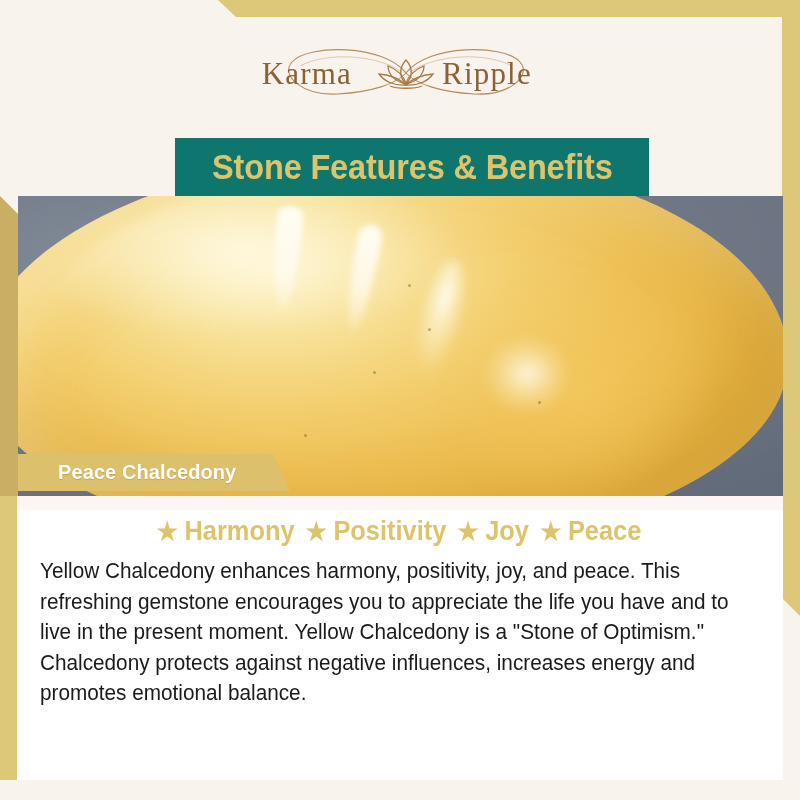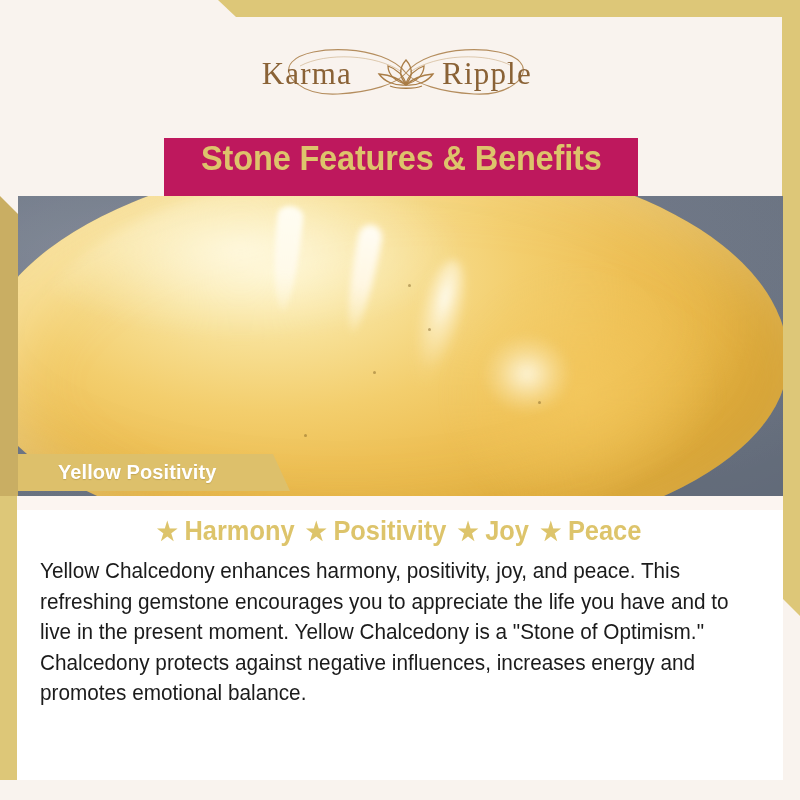--- a/index.html
+++ b/index.html
@@ -45,23 +45,23 @@
     background:#f9f3ee;
   }
   .logo {
     position:absolute; left:6px; top:42px; width:800px;
     text-align:center;
   }
   .logo svg { display:block; margin:0 auto; }
 
   
   .title-band {
-    position:absolute; left:164px; top:138px; width:474px; height:58px;
-    background:#be185d;
-    display:flex; justify-content:center;
+    position:absolute; left:175px; top:138px; width:474px; height:58px;
+    background:#0f766e;
+    display:flex; align-items:center; justify-content:center;
   }
   .title-text {
     font-family:"Liberation Sans Narrow","Liberation Sans",sans-serif;
     font-weight:bold;
     font-size:35px;
     letter-spacing:-0.2px;
     color:#ddc46b;
     transform:scaleX(0.93);
     white-space:nowrap;
   }
@@ -247,21 +247,21 @@
     <div class="glint-c"></div>
     <div class="glint-d"></div>
     <div class="speck" style="left:390px; top:88px;"></div>
     <div class="speck" style="left:410px; top:132px;"></div>
     <div class="speck" style="left:355px; top:175px;"></div>
     <div class="speck" style="left:520px; top:205px;"></div>
     <div class="speck" style="left:286px; top:238px;"></div>
   </div>
 
   <div class="name-banner">
-    <span class="label">Yellow Positivity</span>
+    <span class="label">Peace Chalcedony</span>
   </div>
 
   <div class="body-card">
     <div class="tint"></div>
     <div class="keywords"><span class="star" style="margin-left: 0px;">★</span><span class="kw">Harmony</span><span class="star">★</span><span class="kw">Positivity</span><span class="star">★</span><span class="kw">Joy</span><span class="star">★</span><span class="kw">Peace</span></div>
     <div class="paragraph">Yellow Chalcedony enhances harmony, positivity, joy, and peace. This refreshing gemstone encourages you to appreciate the life you have and to live in the present moment. Yellow Chalcedony is a "Stone of Optimism." Chalcedony protects against negative influences, increases energy and promotes emotional balance.</div>
   </div>
 
   <div class="bottom-strip"></div>
 </div>

